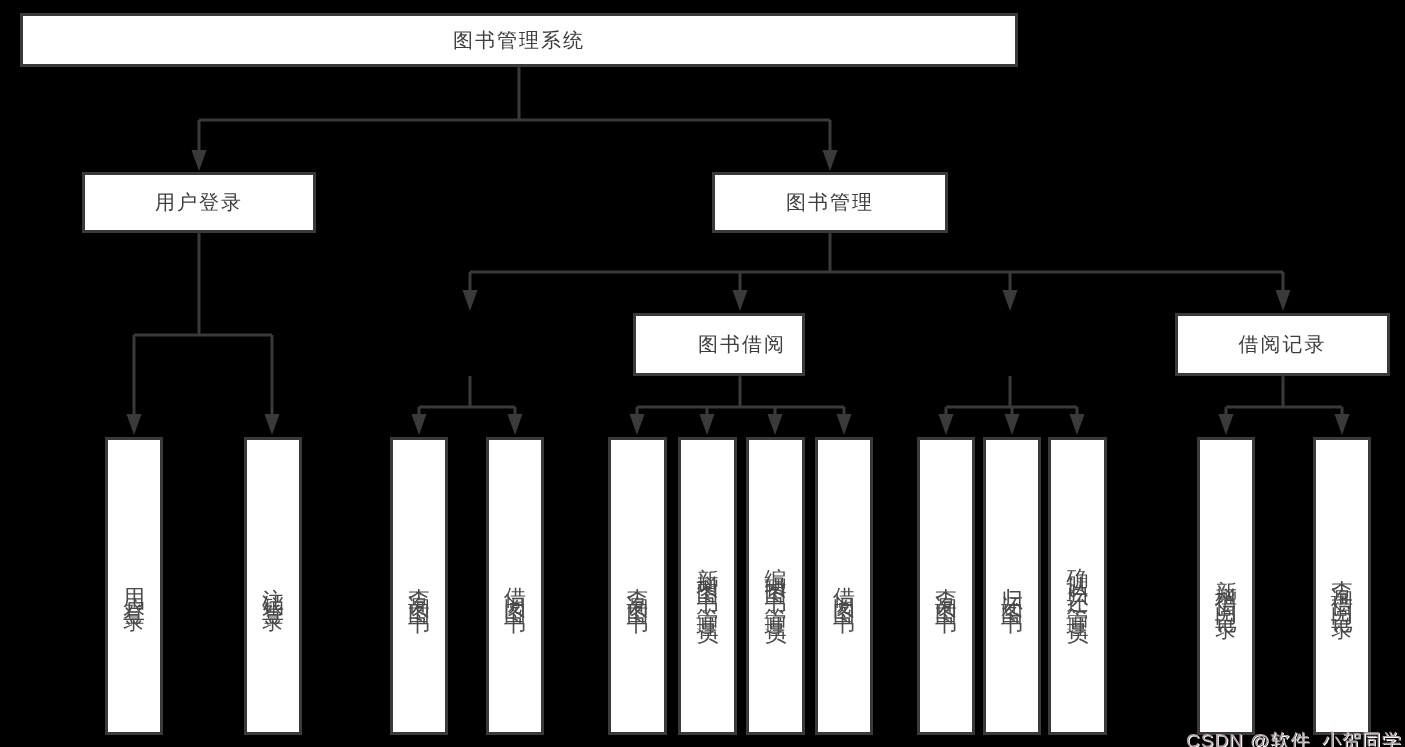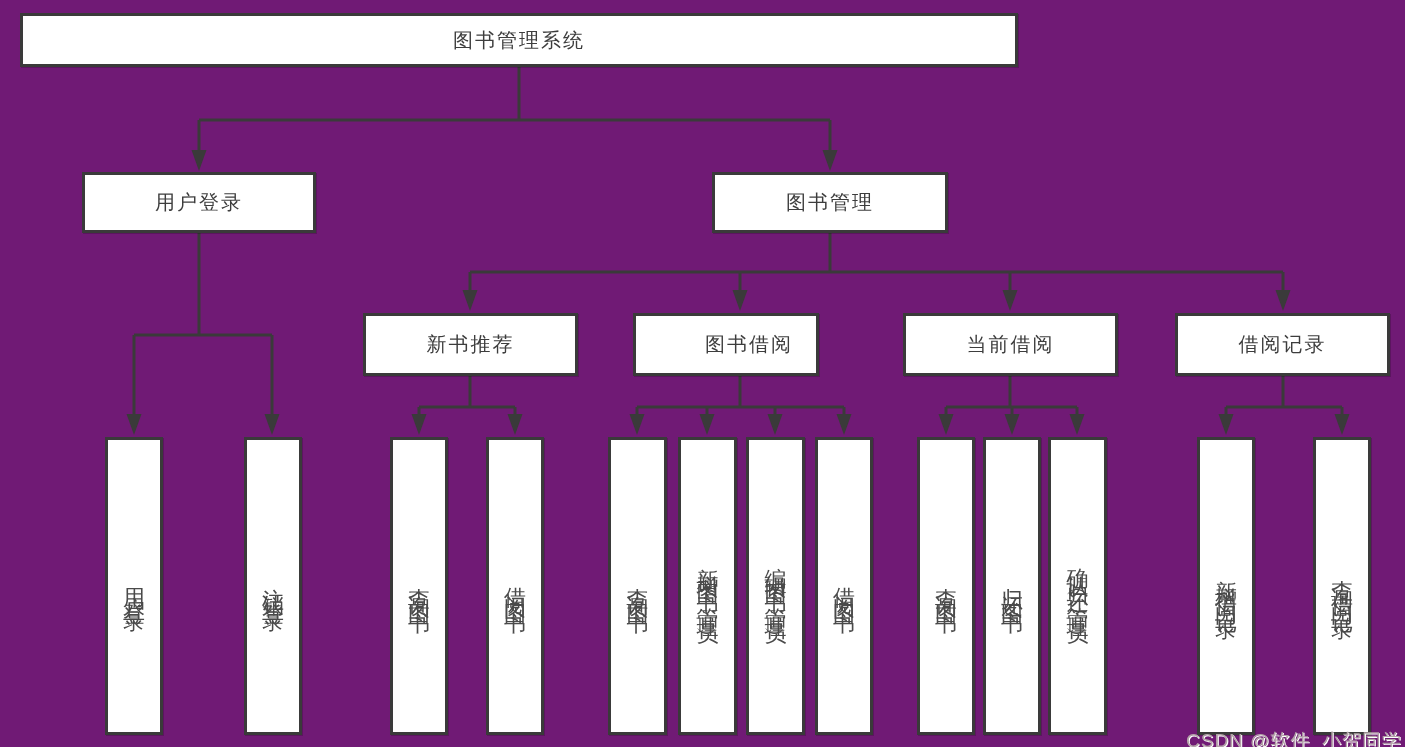--- a/index.html
+++ b/index.html
@@ -3,21 +3,21 @@
 <meta charset="utf-8">
 <style>
   html, body {
     margin: 0; padding: 0;
     background: #ffffff;
     font-family: "Liberation Sans", "DejaVu Sans", sans-serif;
   }
   #canvas {
     position: relative;
     width: 1405px; height: 747px;
-    background: #701a75;
+    background: #000000;
     overflow: hidden;
   }
   #connectors {
     position: absolute; left: 0; top: 0;
     width: 1405px; height: 747px;
   }
   .box {
     position: absolute;
     box-sizing: border-box;
     border: 3px solid #3a3a3a;
@@ -38,21 +38,21 @@
     line-height: 1;
     color: #4a4a4a;
   }
   
   #n-root   { left: 20px;   top: 13px;  width: 998px; height: 54px; }
   
   #n-l2-0   { left: 82px;   top: 172px; width: 234px; height: 61px; }
   #n-l2-1   { left: 712px;  top: 172px; width: 236px; height: 61px; font-family: Liberation Serif, serif; }
   
   #n-l3-0   { left: 363px;  top: 313px; width: 215px; height: 63px; }
-  #n-l3-1   { left: 633px;  top: 313px; width: 186px; height: 63px; padding-left: 46px; }
+  #n-l3-1   { left: 633px;  top: 313px; width: 172px; height: 63px; padding-left: 46px; }
   #n-l3-2   { left: 903px;  top: 313px; width: 215px; height: 63px; }
   #n-l3-3   { left: 1175px; top: 313px; width: 215px; height: 63px; }
   
   .leaf     { top: 437px; width: 58px; height: 298px; }
   #lf-user-0 { left: 105px; }
   #lf-user-1 { left: 244px; }
   #lf-nb-0   { left: 390px; }
   #lf-nb-1   { left: 486px; }
   #lf-bb-0   { left: 608px; width: 59px; }
   #lf-bb-1   { left: 678px; width: 59px; }
@@ -139,29 +139,23 @@
     <span>图书管理系统</span>
   </div>
 
   <div class="box" id="n-l2-0">
     <span>用户登录</span>
   </div>
   <div class="box" id="n-l2-1">
     <span>图书管理</span>
   </div>
 
-  <div class="box" id="n-l3-0">
-    <span>新书推荐</span>
-  </div>
   <div class="box" id="n-l3-1">
     <span>图书借阅</span>
   </div>
-  <div class="box" id="n-l3-2">
-    <span>当前借阅</span>
-  </div>
   <div class="box" id="n-l3-3">
     <span>借阅记录</span>
   </div>
 
   <div class="box vbox leaf" id="lf-user-0">
     <span>用户登录</span>
   </div>
   <div class="box vbox leaf" id="lf-user-1">
     <span>注销登录</span>
   </div>

